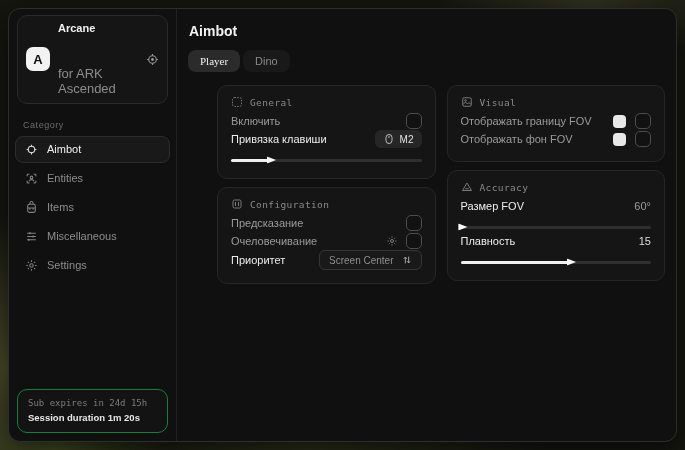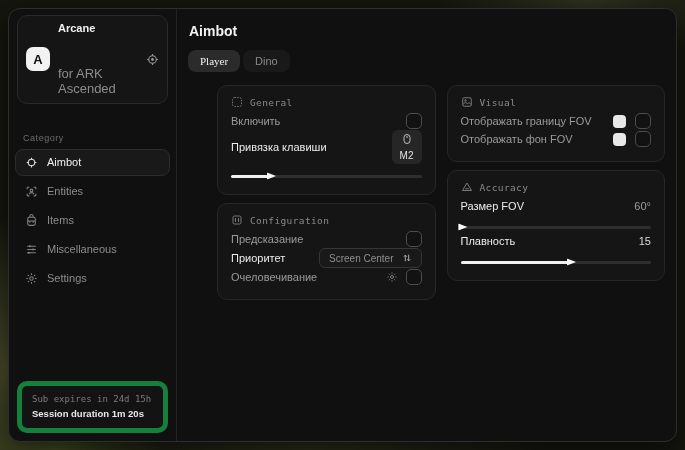--- a/index.html
+++ b/index.html
@@ -29,33 +29,33 @@
   .logo{
     width:24px; height:24px; border-radius:7px; background:#f2f2f2; color:#111;
     font-weight:bold; font-size:13px; display:flex; align-items:center; justify-content:center;
   }
   .brand-text{ flex:1; line-height:1.15; }
   .brand-name{ font-size:11px; font-weight:bold; color:#f0f0f0; }
   .brand-sub{ font-size:13px; color:#8d8d8d;margin-top:32px; }
   .brand-icon{ color:#9a9a9a; display:flex; }
   .category{
     font-size:9px; color:#6d6d6d; letter-spacing:.06em;
-    margin:29px 8px 6px 8px;
+    margin:16px 8px 6px 8px;
   }
   .nav{ display:flex; flex-direction:column; gap:2px; }
   .nav-item{
     display:flex; align-items:center; gap:9px; height:27px; padding:0 9px;
     border-radius:8px; border:1px solid transparent;
     color:#8d8d8d; font-size:11px; cursor:default;
   }
   .nav-item.active{ background:#191919; border-color:#2c2c2c; color:#f0f0f0; }
   .nav-item .nicon{ display:flex; color:inherit; opacity:.9; }
   .spacer{ flex:1; }
   .session-card{
-    border:5px solid #15803d; background:#131313; border-radius:10px;
+    border:1px solid #15803d; background:#131313; border-radius:10px;
     padding:7px 10px; margin:0 2px; line-height:1.5;
   }
   .session-line1{ font-family:"DejaVu Sans Mono", monospace; font-size:9px; color:#7c7c7c; }
   .session-line2{ font-size:9.5px; font-weight:bold; color:#e9e9e9; }
   
   .main{ flex:1; padding:14px 11px 12px 11px; display:flex; flex-direction:column; }
   .page-title{ font-size:14px; font-weight:bold; color:#f2f2f2; margin-left:1px; }
   .tabs{ display:flex; gap:3px; margin-top:11px; }
   .tab{
     border:none; font-family:inherit; font-size:11px; padding:5px 12px;
@@ -79,21 +79,21 @@
   .val{ font-size:11px; color:#9b9b9b; }
   .val.bright{ color:#dcdcdc; }
   .checkbox{
     width:16px; height:16px; border:1.5px solid #4d4d4d; border-radius:5px;
     background:#121212; flex:none;
   }
   .swatch{ width:13px; height:13px; border-radius:4px; margin-right:9px; flex:none; }
   .keybtn{
     display:flex; align-items:center; gap:5px; border:none; font-family:inherit;
     background:#262626; border-radius:6px; padding:3px 8px;
-    color:#e3e3e3; font-size:10px; cursor:default;flex-direction:column;
+    color:#e3e3e3; font-size:10px; cursor:default;
   }
   .keybtn .kicon{ display:flex; color:#bdbdbd; }
   .dropdown{
     display:flex; align-items:center; gap:8px; border:1px solid #363636;
     background:#191919; border-radius:6px; padding:3.5px 9px;
     color:#8f8f8f; font-size:10px; font-family:inherit; cursor:default;
   }
   .dropdown .dicon{ display:flex; color:#a8a8a8; }
   .gear-mini{ display:flex; color:#7e7e7e; margin-right:8px; }
   .slider{ margin-top:7px; height:10px; display:flex; align-items:center; }
@@ -242,40 +242,40 @@
                   <circle cx="15" cy="14" r="1.4" fill="currentColor" stroke="none"></circle>
                 </svg>
             </span>
             <span class="htitle">Configuration</span>
           </div>
           <div class="row">
             <span class="lbl dim">Предсказание</span>
             <span class="checkbox"></span>
           </div>
           <div class="row">
+            <span class="lbl dim">Очеловечивание</span>
+            <span class="gear-mini">
+              <svg width="12" height="12" viewBox="0 0 24 24" fill="none" stroke="currentColor" stroke-width="2">
+                  <circle cx="12" cy="12" r="3"></circle>
+                  <path d="M12 3v2.5M12 18.5V21M3 12h2.5M18.5 12H21M5.6 5.6l1.8 1.8M16.6 16.6l1.8 1.8M18.4 5.6l-1.8 1.8M7.4 16.6l-1.8 1.8"></path>
+                </svg>
+            </span>
+            <span class="checkbox"></span>
+          </div>
+          <div class="row">
             <span class="lbl">Приоритет</span>
             <button class="dropdown">
               <span>Screen Center</span>
               <span class="dicon">
                 <svg width="10" height="10" viewBox="0 0 24 24" fill="none" stroke="currentColor" stroke-width="2.4">
                     <path d="M8 20V5M8 5l-3.5 4M8 5l3.5 4M16 4v15M16 19l-3.5-4M16 19l3.5-4"></path>
                   </svg>
               </span>
             </button>
           </div>
-          <div class="row">
-            <span class="lbl dim">Очеловечивание</span>
-            <span class="gear-mini">
-              <svg width="12" height="12" viewBox="0 0 24 24" fill="none" stroke="currentColor" stroke-width="2">
-                  <circle cx="12" cy="12" r="3"></circle>
-                  <path d="M12 3v2.5M12 18.5V21M3 12h2.5M18.5 12H21M5.6 5.6l1.8 1.8M16.6 16.6l1.8 1.8M18.4 5.6l-1.8 1.8M7.4 16.6l-1.8 1.8"></path>
-                </svg>
-            </span>
-            <span class="checkbox"></span>
-          </div>
         </section>
 
       </div>
 
       <div class="col">
 
         <section class="card">
           <div class="card-head">
             <span class="hicon">
               <svg width="12" height="12" viewBox="0 0 24 24" fill="none" stroke="currentColor" stroke-width="2">

